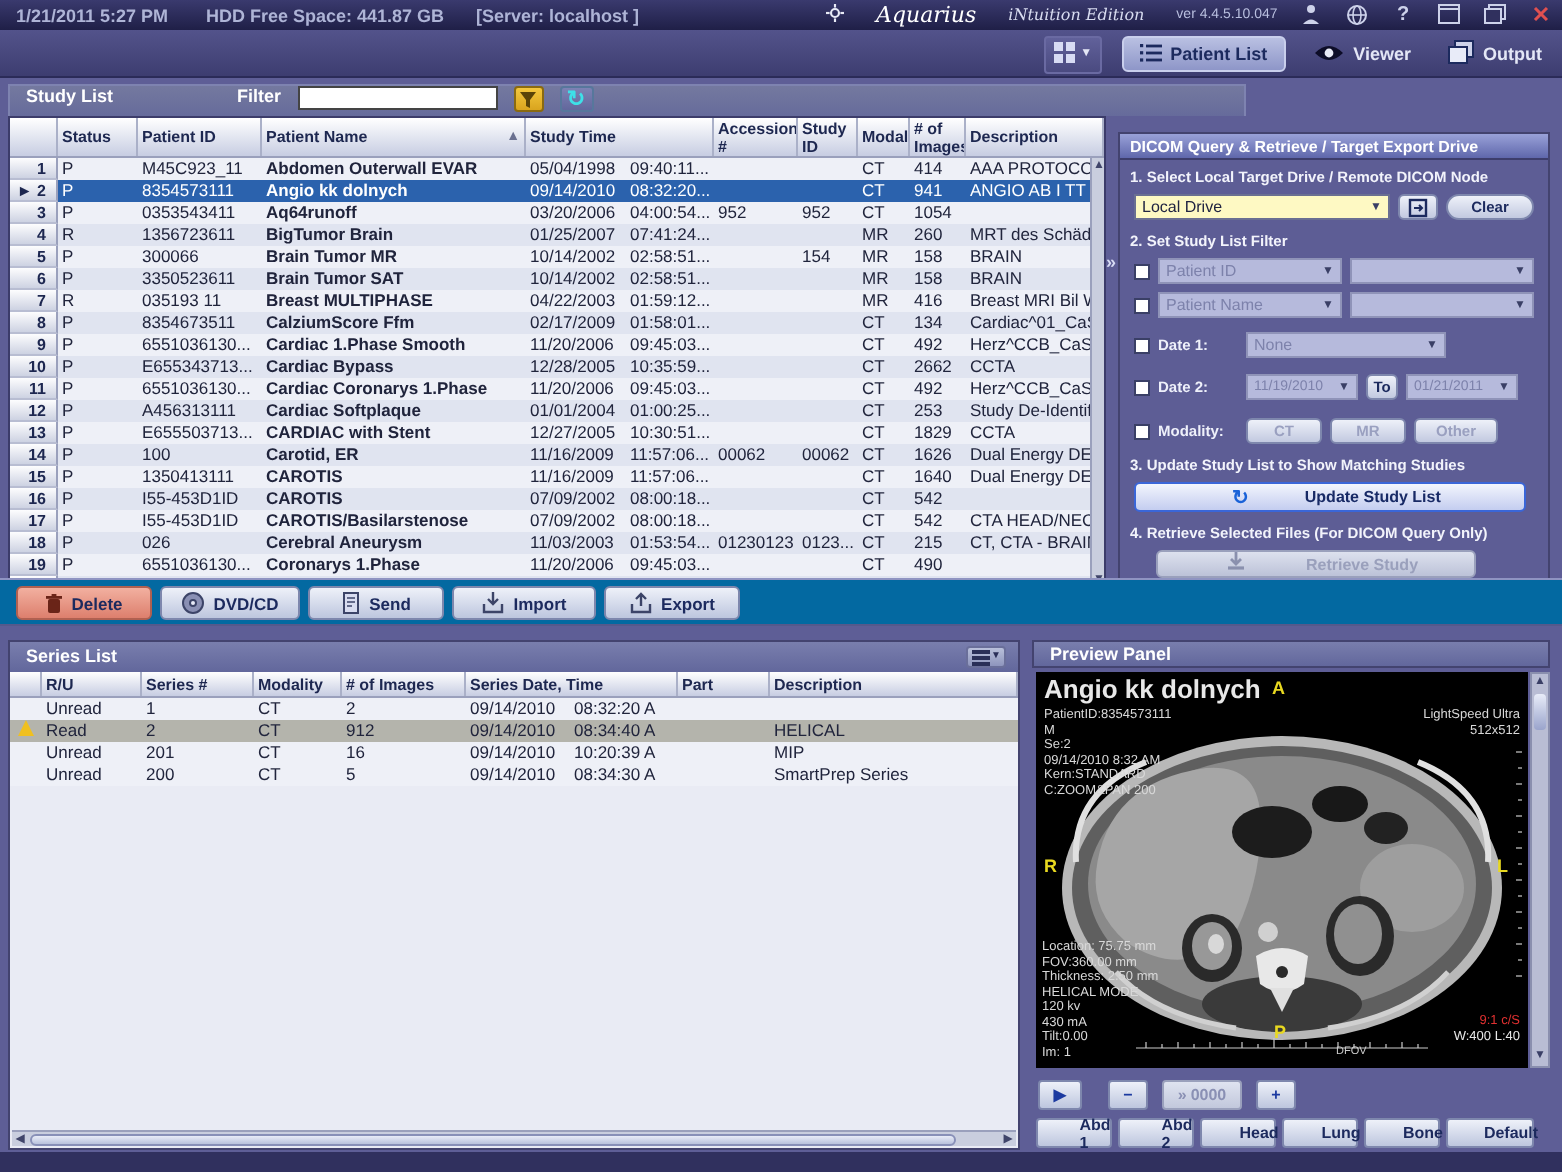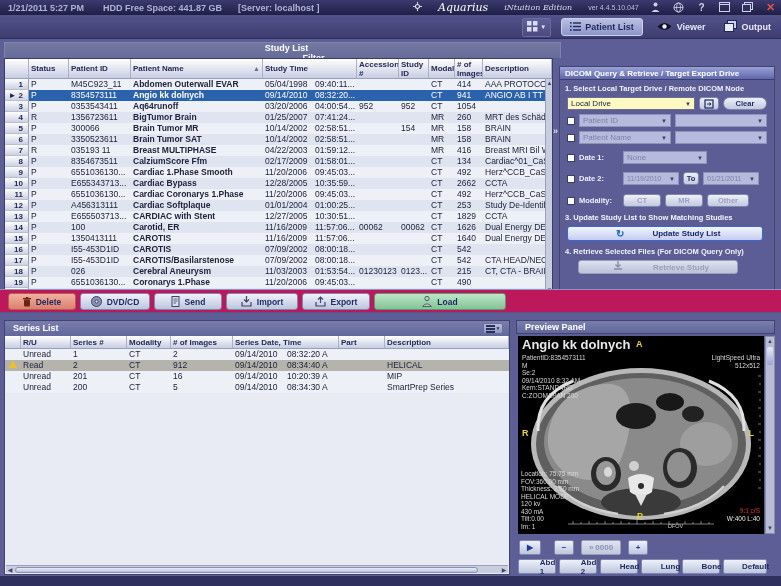--- a/index.html
+++ b/index.html
@@ -30,23 +30,23 @@
     background:linear-gradient(#53538b,#3d3d70); border-bottom:1px solid #2b2b58;
     color:#e4e7f6; font-size:9px; font-weight:bold; }
   .tb-right { position:absolute; right:6px; top:2px; height:20px; display:flex; align-items:center; gap:10px; }
   .grid-btn { display:flex; align-items:center; gap:2px; padding:2px 4px; border:1px solid #6a6aa2;
     border-radius:2px; background:linear-gradient(#61619a,#4a4a80); }
   .tab-active { display:flex; align-items:center; gap:4px; background:linear-gradient(#b9c0e2,#8e96c8);
     border:1px solid #c9cfec; border-radius:3px; color:#1c2a5e; padding:2px 8px; height:18px; }
   .tool-item { display:flex; align-items:center; gap:5px; padding:2px 4px; }
 
   
-  .studybar { position:absolute; left:4px; top:42px; width:557px; height:16px;
+  .studybar { position:absolute; left:4px; top:42px; width:619px; height:16px;
     background:linear-gradient(#74799f,#666b9b); border:1px solid #7e83b0; border-bottom:none;
-    display:flex; align-items:center; color:#fff; font-size:9px; font-weight:bold;flex-direction:column; }
+    display:flex; color:#fff; font-size:9px; font-weight:bold; }
   .studybar .lbl1 { margin-left:8px; }
   .studybar .lbl2 { margin-left:62px; }
   .filter-input { margin-left:8px; width:100px; height:12px; border:1px solid #444; background:#fff; font-size:9px; }
   .mini-btn { margin-left:8px; width:15px; height:13px; border:1px solid #8a6a10; border-radius:2px;
     background:linear-gradient(#f4c83e,#d9a41e); display:flex; align-items:center; justify-content:center; }
   .mini-btn2 { margin-left:8px; width:17px; height:13px; border:1px solid #57779c; border-radius:2px;
     background:linear-gradient(#7d82b4,#62679c); color:#3ee0e8; font-size:11px; font-weight:bold;
     display:flex; align-items:center; justify-content:center; line-height:10px; }
 
   
@@ -100,21 +100,21 @@
   .update-btn { margin:2px 7px; width:196px; height:15px; border:1px solid #3a66d8;
     background:linear-gradient(#f2f5fd,#c4cdf0); border-radius:3px; color:#182a66; font-weight:bold;
     font-size:8px; display:flex; align-items:center; }
   .update-btn .uic { color:#1a62d8; font-size:10px; font-weight:bold; margin-left:48px; margin-right:28px; }
   .retrieve-btn { margin:2px 7px 0 18px; width:160px; height:14px; border:1px solid #9aa0bc;
     background:linear-gradient(#dde1ee,#bcc2d8); border-radius:3px; color:#9aa0bc; font-weight:bold;
     font-size:8px; display:flex; align-items:center; }
   .retrieve-btn .ric { margin-left:34px; margin-right:30px; }
 
   
-  .actionbar { position:absolute; left:0; top:289px; width:781px; height:24px; background:#be185d;
+  .actionbar { position:absolute; left:0; top:289px; width:781px; height:24px; background:#0369a1;
     border-top:1px solid #8f94c2; border-bottom:1px solid #55598c; }
   .abtn { position:absolute; top:3px; height:17px; border:1px solid #7e87ad; border-radius:3px;
     background:linear-gradient(#eef1f9,#bdc6de); color:#1c2a5e; font-size:8.5px; font-weight:bold;
     display:flex; align-items:center; justify-content:center; gap:5px; }
   .abtn .aic { display:flex; align-items:center; }
   .abtn-delete { left:8px; width:68px; background:linear-gradient(#f2b0a0,#dd7f6d); border-color:#b06050; }
   .abtn-dvd { left:80px; width:70px; }
   .abtn-send { left:154px; width:68px; }
   .abtn-import { left:226px; width:72px; }
   .abtn-export { left:302px; width:68px; }
@@ -587,20 +587,21 @@
           <span class="dd">▼</span>
         </div>
       <span class="qbtn en icon-btn">
           <svg width="10" height="10" viewBox="0 0 10 10">
             <rect x="1" y="1" width="8" height="8" fill="none" stroke="#1c2a5e" stroke-width="1.2"></rect>
             <path d="M3 5 L7 5 M5.5 3.5 L7 5 L5.5 6.5" stroke="#1c2a5e" fill="none" stroke-width="1"></path>
           </svg>
         </span>
       <span class="qbtn en clear-btn">Clear</span>
     </div>
+    <div class="qstep">2. Set Study List Filter</div>
     <div class="qrow">
       <span class="chk"></span>
       <div class="qselect dis" style="width:92px;">
           <span>Patient ID</span>
           <span class="dd">▼</span>
         </div>
       <div class="qselect dis" style="flex:1;">
           <span></span>
           <span class="dd">▼</span>
         </div>
@@ -612,21 +613,21 @@
           <span class="dd">▼</span>
         </div>
       <div class="qselect dis" style="flex:1;">
           <span></span>
           <span class="dd">▼</span>
         </div>
     </div>
     <div class="qrow" style="margin-top:3px;">
       <span class="chk"></span>
       <span class="qlabel">Date 1:</span>
-      <div class="qselect dis" style="width:84px;">
+      <div class="qselect dis" style="width:100px;">
           <span>None</span>
           <span class="dd">▼</span>
         </div>
     </div>
     <div class="qrow" style="margin-top:4px;">
       <span class="chk"></span>
       <span class="qlabel">Date 2:</span>
       <div class="qselect dis" style="width:56px; font-size:7px;">
           <span>11/19/2010</span>
           <span class="dd">▼</span>
@@ -698,29 +699,20 @@
       <span>Import</span>
     </div>
     <div class="abtn abtn-export">
       <span class="aic">
           <svg width="11" height="11" viewBox="0 0 11 11">
             <path d="M1 6 V10 H10 V6" fill="none" stroke="#3c4468" stroke-width="1.2"></path>
             <path d="M5.5 7 V1 M3 3.5 L5.5 1 L8 3.5" stroke="#3c4468" fill="none" stroke-width="1.2"></path>
           </svg>
         </span>
       <span>Export</span>
-    </div>
-    <div class="abtn abtn-load">
-      <span class="aic">
-          <svg width="10" height="11" viewBox="0 0 10 11">
-            <circle cx="5" cy="2.5" r="2.2" fill="#b9c4d4" stroke="#4a6a58"></circle>
-            <path d="M0.5 10.5 Q5 5 9.5 10.5 Z" fill="#b9c4d4" stroke="#4a6a58"></path>
-          </svg>
-        </span>
-      <span>Load</span>
     </div>
   </div>
 
   <div class="seriespanel">
     <div class="sp-title">
       <span>Series List</span>
       <span class="layout-btn">
           <svg width="9" height="8" viewBox="0 0 9 8">
             <g fill="#2a2f58">
               <rect x="0" y="0" width="9" height="2"></rect>

